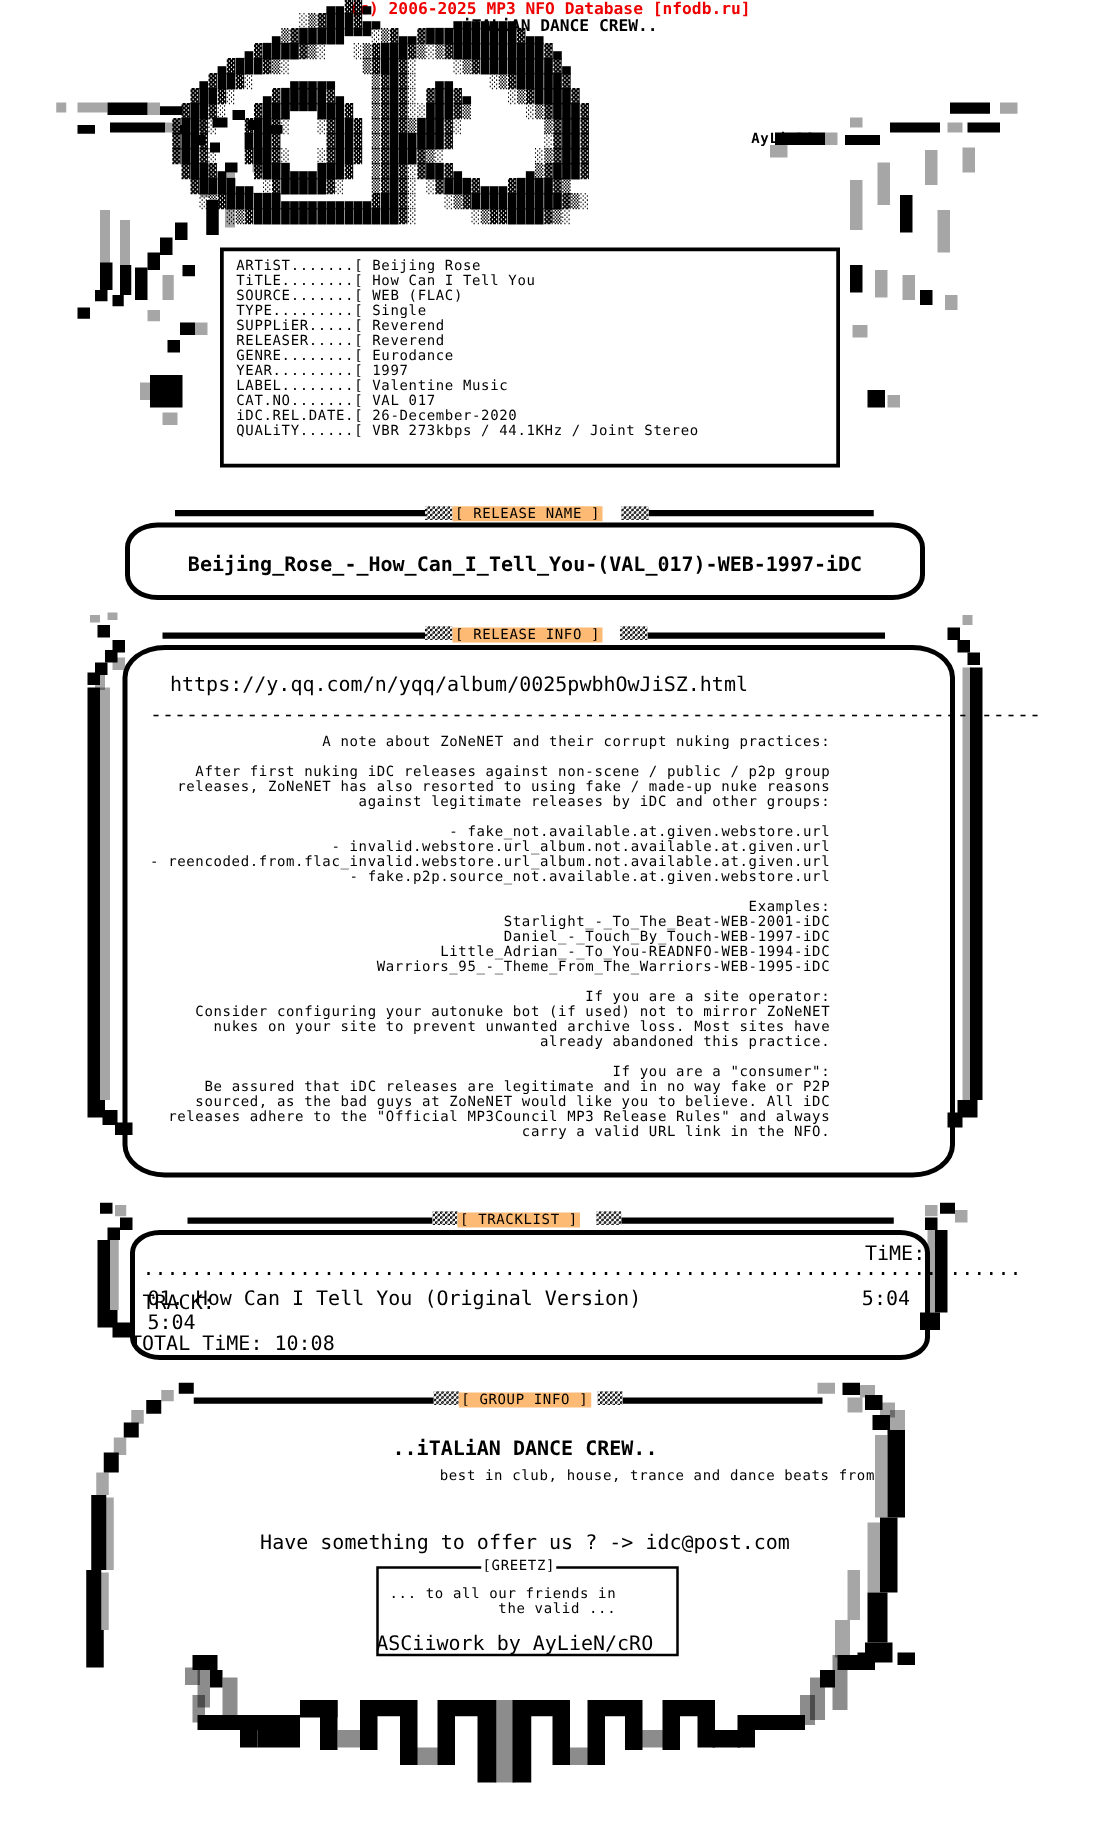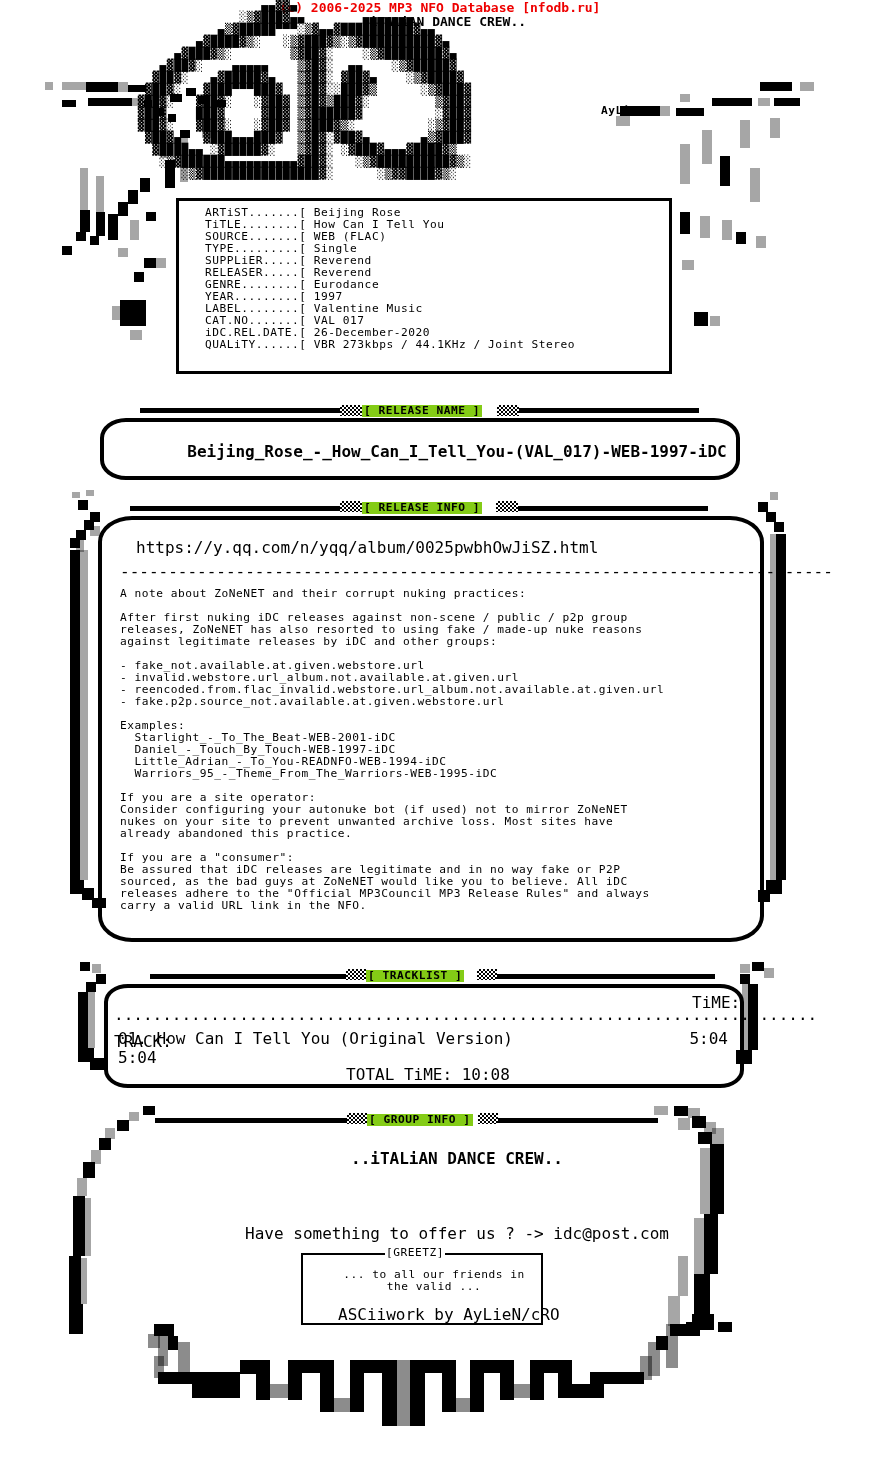--- a/index.html
+++ b/index.html
@@ -53,43 +53,43 @@
   }
 
   
   .panel {
     position: absolute;
     box-sizing: border-box;
     background: #ffffff;
     border: 3px solid #000000;
   }
   .panel-inner {
-    padding: 6px 26px;
+    padding: 6px 10px;
     white-space: pre;
     font-size: 11.2px;
     line-height: 12px;
     letter-spacing: 0.52px;
   }
 
   
   .scenebox {
     position: absolute;
     box-sizing: border-box;
     background: #fff;
     border: 4px solid #000;
     border-radius: 26px / 20px;
   }
 
   .section-title {
     position: absolute;
-    background: #84cc16;
-    font-size: 11.2px;
-    line-height: 12px;
-    letter-spacing: 0.52px;
-    font-weight: bold;
+    background: #fdba74;
+    font-size: 11.2px;
+    line-height: 12px;
+    letter-spacing: 0.52px;
+    font-weight: normal;
     white-space: pre;
     padding: 0 2px;
     z-index: 6;
   }
   .title-bar {
     position: absolute;
     height: 5px;
     background: #000;
     z-index: 4;
   }
@@ -103,26 +103,27 @@
       linear-gradient(45deg, #000 25%, transparent 25%, transparent 75%, #000 75%);
     background-size: 4px 4px;
     background-position: 0 0, 2px 2px;
   }
 
   .txt {
     white-space: pre;
     font-size: 11.2px;
     line-height: 12px;
     letter-spacing: 0.52px;
+    text-align: right;
   }
   .bodytext {
     position: absolute;
     white-space: pre;
   }
-  .centered { text-align: center; padding-left: 37px; }
+  .centered { text-align: center; }
 
   
   #meta-box .row { white-space: pre; }
 
   
   .tl-row {
     display: flex;
     justify-content: space-between;
     white-space: pre;
   }
@@ -327,21 +328,21 @@
 <div class="section-title" style="left:366px; top:970px;">[ TRACKLIST ]</div>
 <div class="title-checker" style="left:477px; top:969px; width:20px;"></div>
 <div class="title-bar" style="left:497px; top:974px; width:218px;"></div>
 
 <div class="scenebox" style="left:104px; top:984px; width:640px; height:104px; border-radius:24px/18px;"></div>
 
 <div class="bodytext" style="left:114px; top:993px;margin-top:39px;">TRACK:</div>
 <div class="bodytext" style="left:692px; top:993px;">TiME:</div>
 <div class="bodytext" style="left:114px; top:1005px;">.........................................................................</div>
 <div class="bodytext" id="track-rows" style="left:118px; top:1029px; width:610px;"><div class="tl-row"><span>01. How Can I Tell You (Original Version)</span><span>5:04</span></div><div class="tl-row"><span>5:04</span></div></div>
-<div class="bodytext" id="track-total" style="left:122px; top:1065px; width:612px; text-align:center;">TOTAL TiME: 10:08</div>
+<div class="bodytext" id="track-total" style="left:104px; top:1065px; width:612px; text-align:left;">TOTAL TiME: 10:08</div>
 
 <svg style="position:absolute;left:66px;top:962px;" width="50" height="130">
   <g fill="#000">
     <rect x="14" y="0" width="10" height="9"></rect>
     <rect x="26" y="2" width="9" height="9" opacity="0.35"></rect>
     <rect x="30" y="12" width="10" height="10"></rect>
     <rect x="20" y="20" width="10" height="10"></rect>
     <rect x="12" y="30" width="10" height="56"></rect>
     <rect x="22" y="30" width="7" height="56" opacity="0.35"></rect>
     <rect x="12" y="86" width="16" height="14"></rect>
@@ -360,21 +361,21 @@
   </g>
 </svg>
 
 <div class="title-bar" style="left:155px; top:1118px; width:192px;"></div>
 <div class="title-checker" style="left:347px; top:1113px; width:20px;"></div>
 <div class="section-title" style="left:367px; top:1114px;">[ GROUP INFO ]</div>
 <div class="title-checker" style="left:478px; top:1113px; width:20px;"></div>
 <div class="title-bar" style="left:498px; top:1118px; width:160px;"></div>
 
 <div class="bodytext centered" style="left:140px; top:1149px; width:560px; font-weight:bold;">..iTALiAN DANCE CREW..</div>
-<div class="bodytext centered" id="group-desc" style="left:140px; top:1175px; width:560px;"></div>
+<div class="bodytext centered" id="group-desc" style="left:140px; top:1175px; width:560px;"><div class="txt">best in club, house, trance and dance beats from</div></div>
 <div class="bodytext centered" style="left:140px; top:1224px; width:560px;">Have something to offer us ? -&gt; idc@post.com</div>
 
 <div id="greetz-box" style="left:301px; top:1253px; width:242px; height:72px;"></div>
 <div id="greetz-label" style="left:385px; top:1247px;">[GREETZ]</div>
 <div class="bodytext centered" id="greetz-lines" style="left:301px; top:1269px; width:192px;"><div class="txt">... to all our friends in</div><div class="txt">the valid ...</div></div>
 <div class="bodytext centered" style="left:301px; top:1305px; width:192px;">ASCiiwork by AyLieN/cRO</div>
 
 <svg style="position:absolute;left:55px;top:1106px;" width="110" height="250">
   <g fill="#000">
     <rect x="88" y="0" width="12" height="9"></rect>

